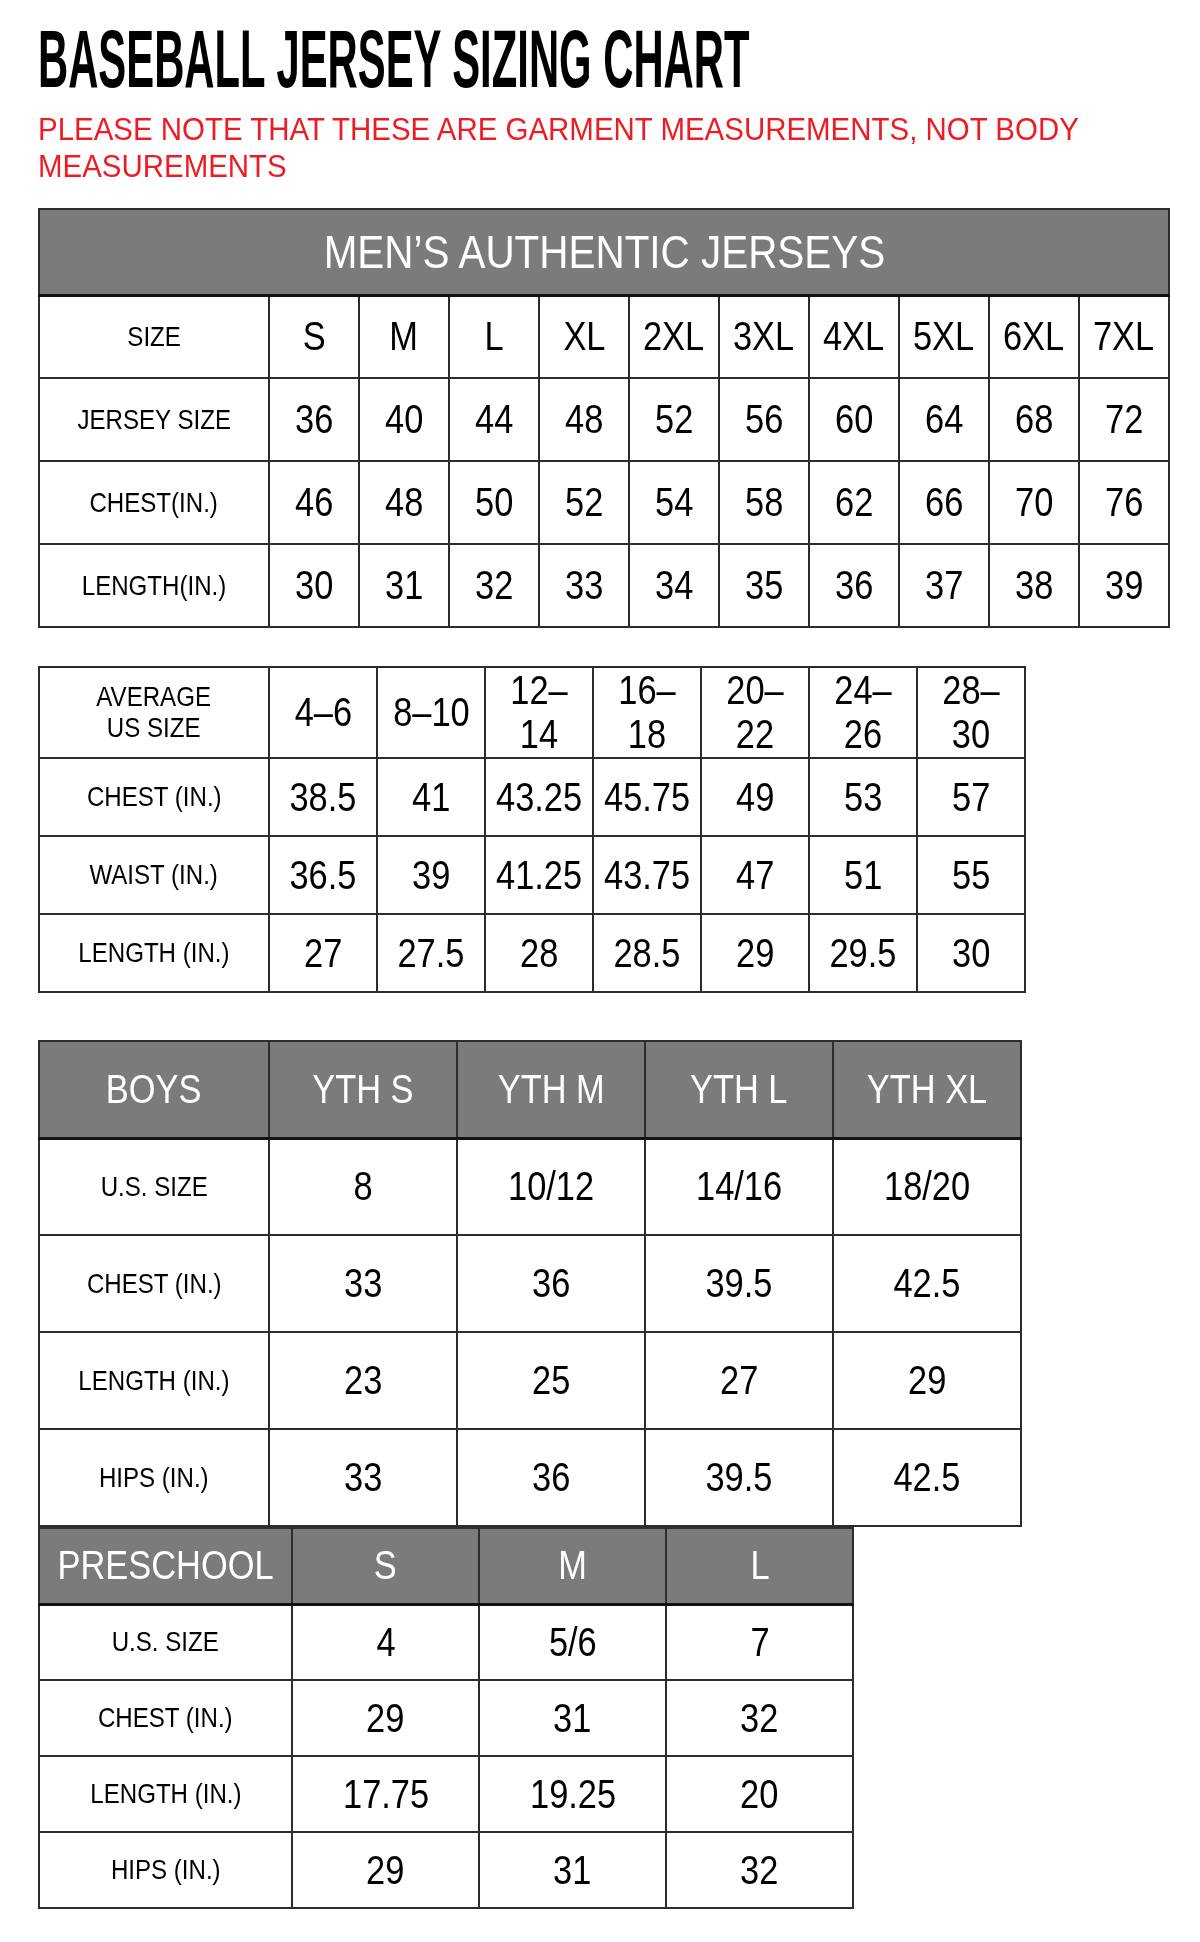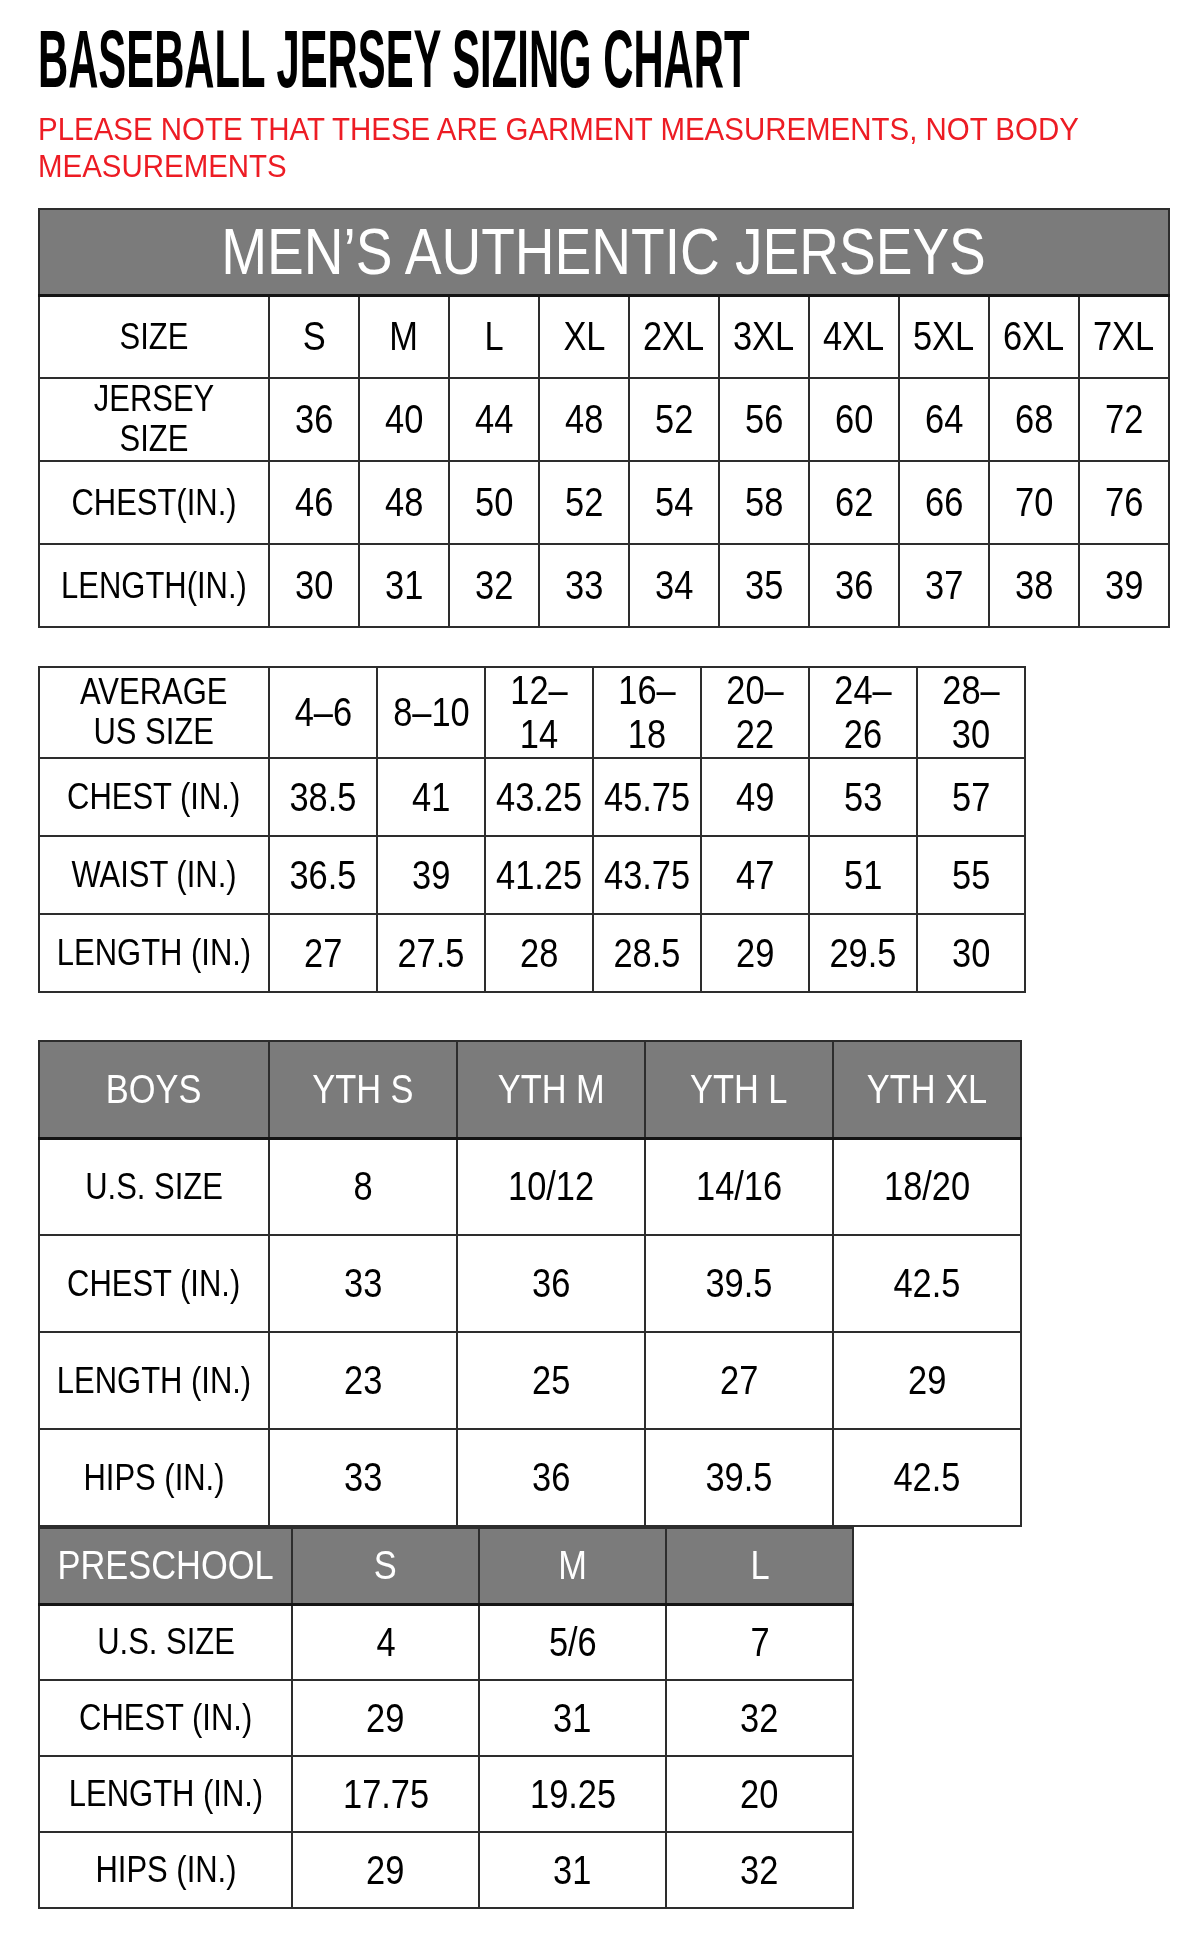--- a/index.html
+++ b/index.html
@@ -48,27 +48,27 @@
     font-size: 40px;
     background: #fff;
   }
   .cnd {
     display: inline-block;
     transform: scaleX(0.86);
     transform-origin: center center;
     white-space: pre-line;
     line-height: 1.1;
   }
-  td.lbl { font-size: 36px; }
+  td.lbl { font-size: 28px; }
 
   tr.banner td {
     background: #7b7b7b;
     color: #ffffff;
     height: 86px;
-    font-size: 64px;
+    font-size: 47px;
     border-bottom: 3px solid #141414;
   }
   tr.ghead td {
     background: #7b7b7b;
     color: #ffffff;
     font-size: 40px;
     border-bottom: 3px solid #141414;
   }
 
   .mens td { height: 83px; }

